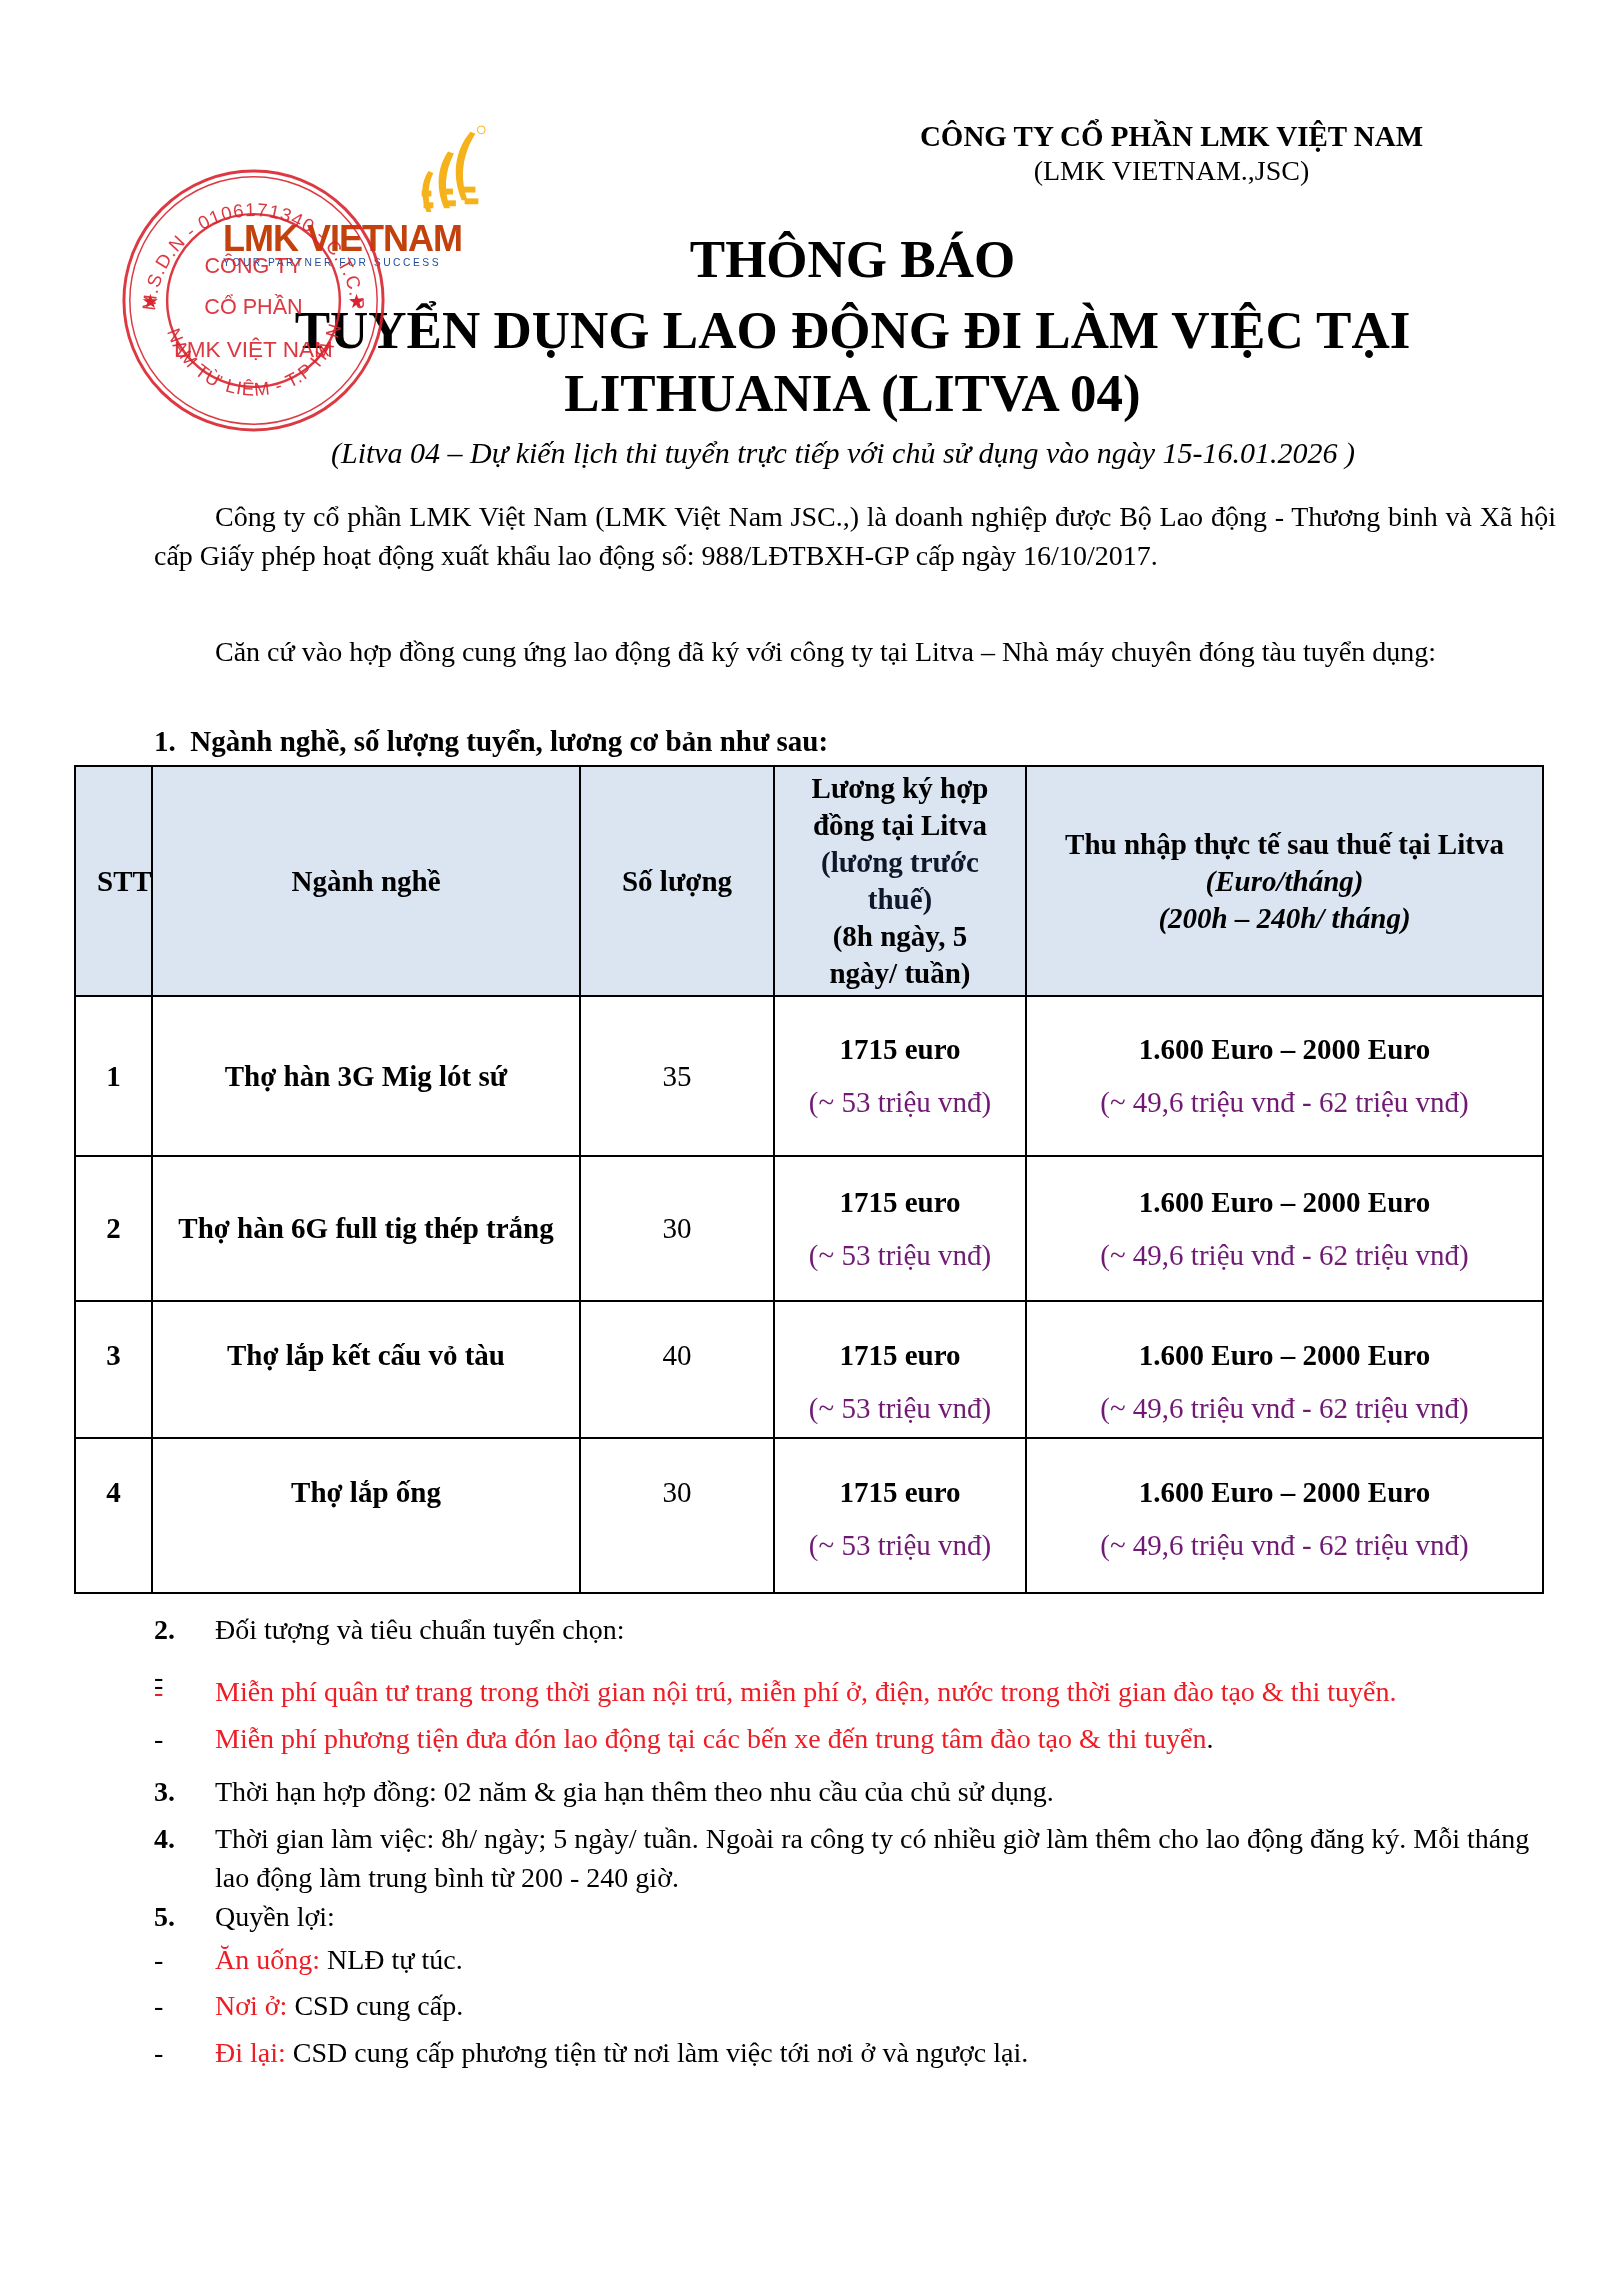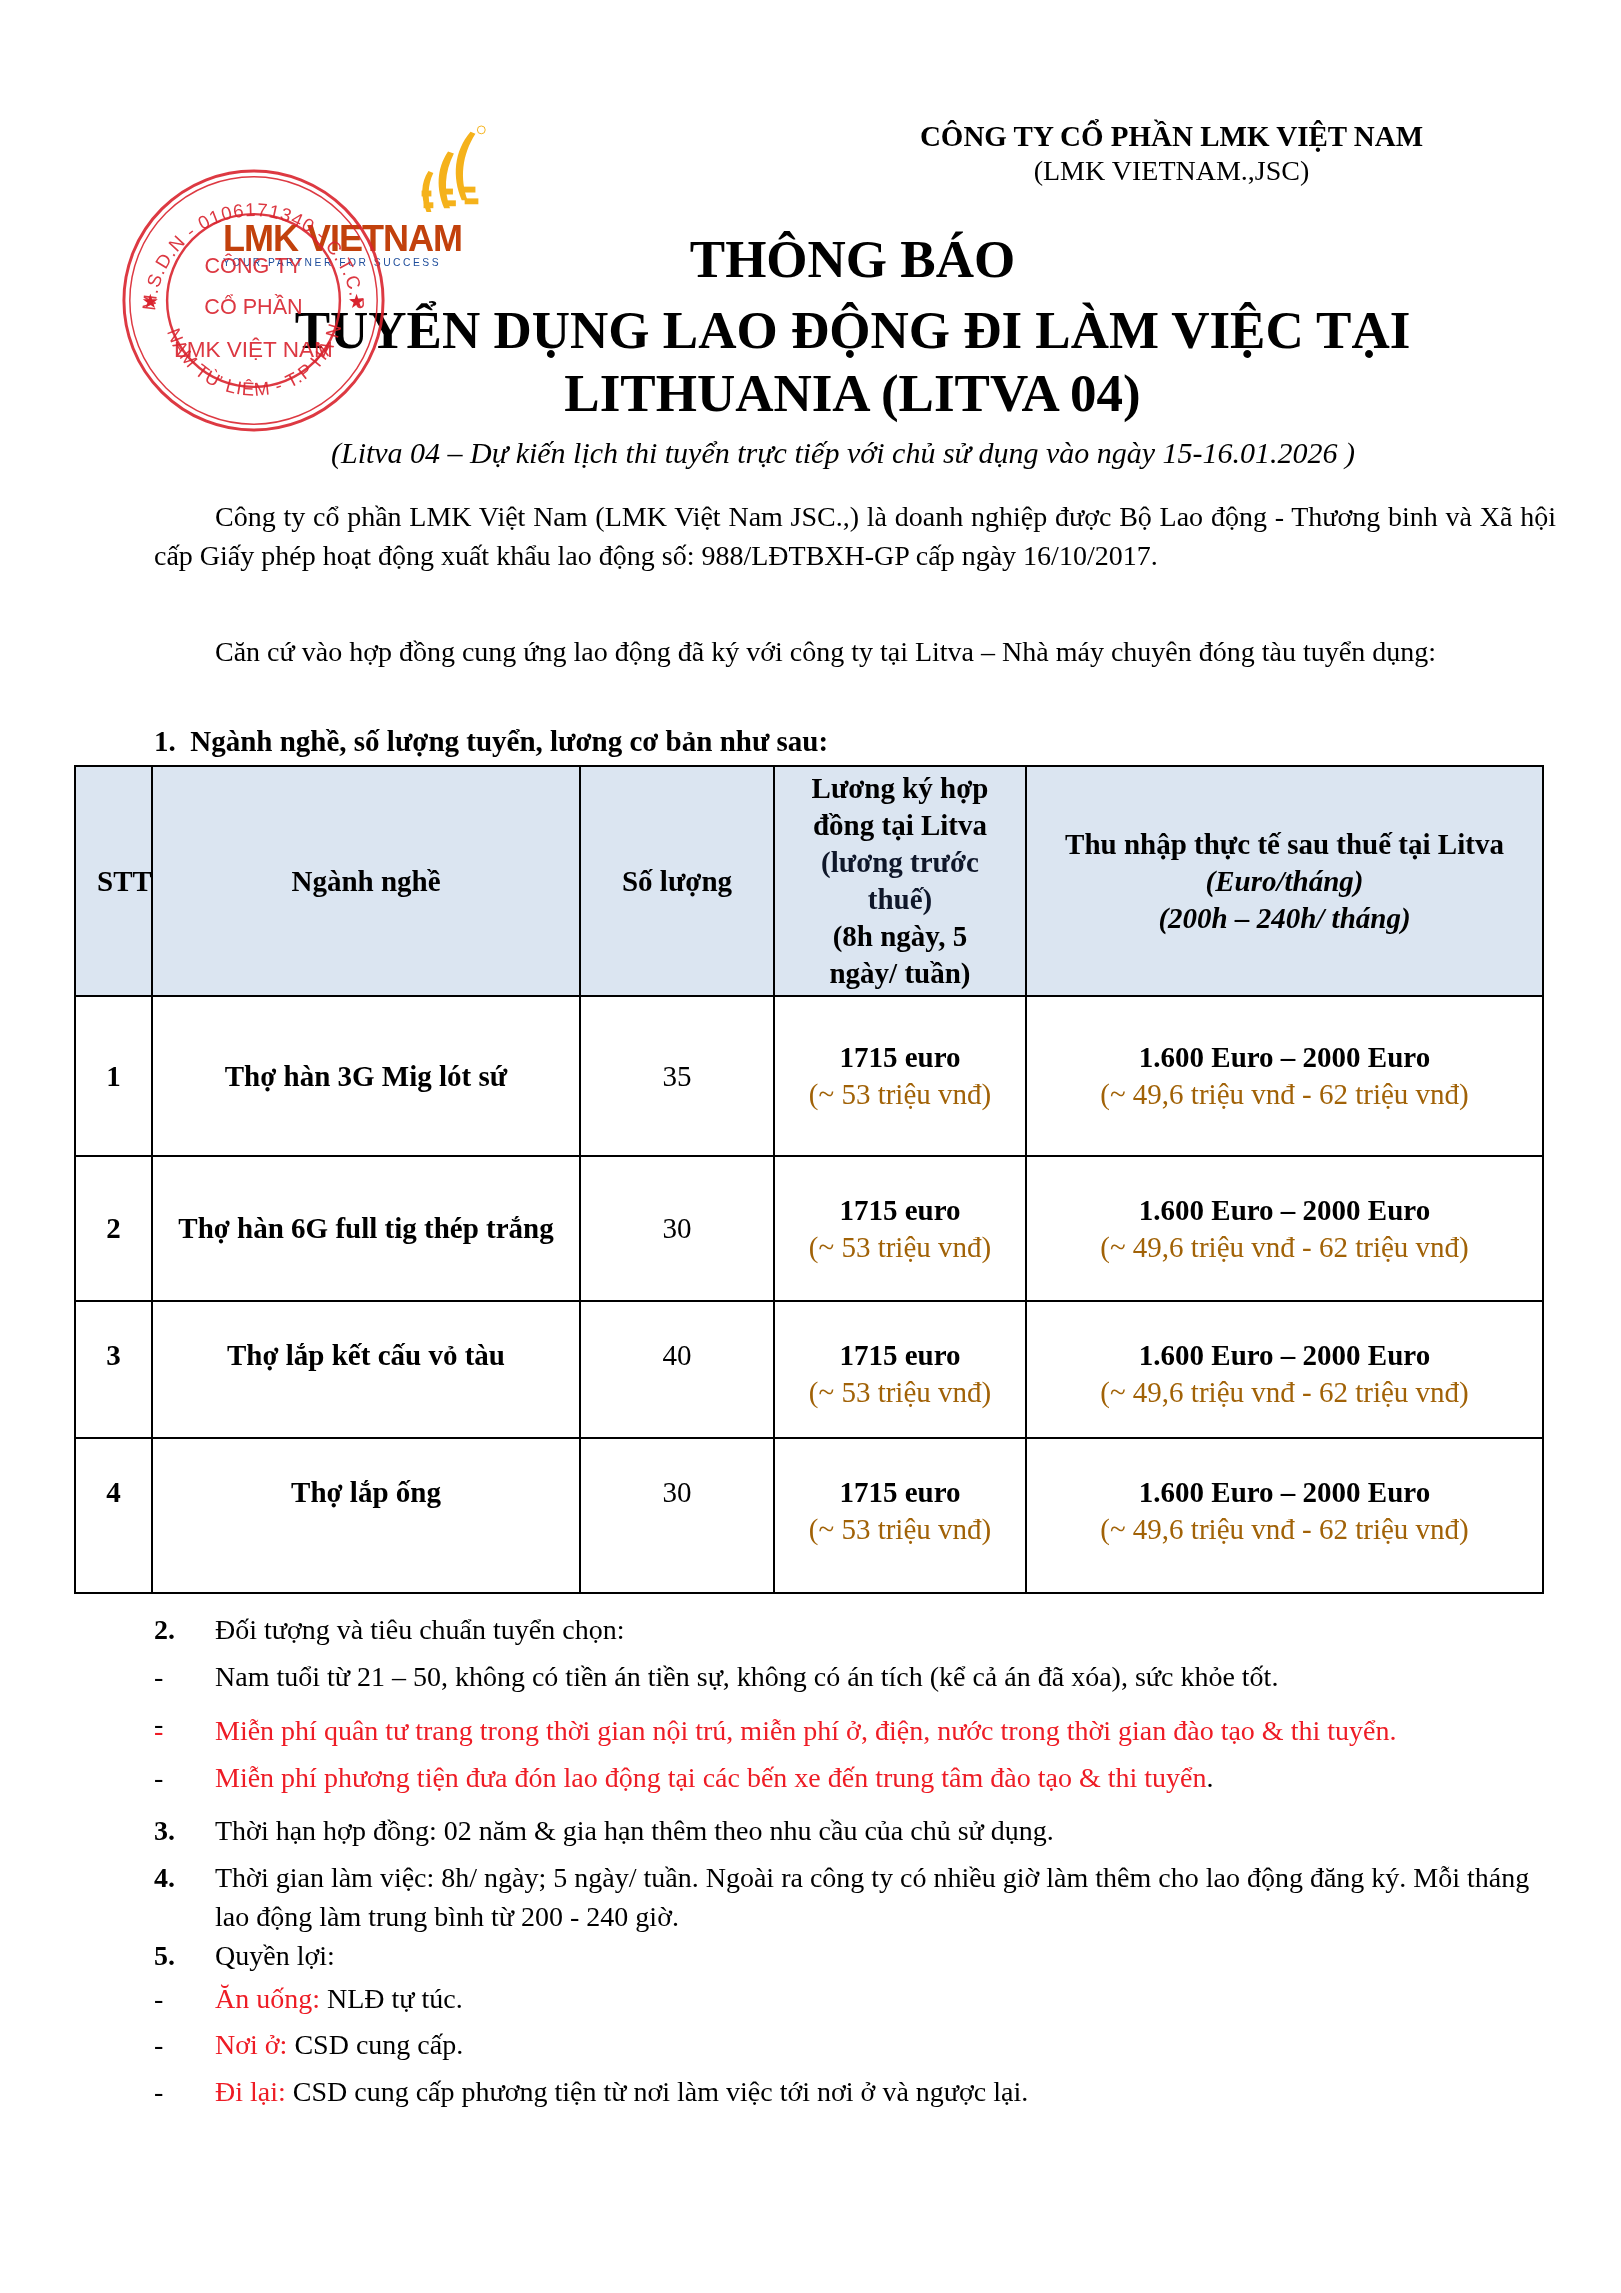--- a/index.html
+++ b/index.html
@@ -29,21 +29,21 @@
   table#jobs { position:absolute; left:74px; top:765px; width:1468px; border-collapse:collapse; table-layout:fixed; }
   #jobs th, #jobs td { border:2px solid #000; text-align:center; vertical-align:middle; font-size:29px; line-height:37px; padding:0 21px; }
   #jobs thead tr { height:230px; background:#dbe5f1; }
   #jobs th { font-weight:bold; }
   #jobs tbody tr.r1 { height:160px; }
   #jobs tbody tr.r2 { height:145px; }
   #jobs tbody tr.r3 { height:137px; }
   #jobs tbody tr.r4 { height:155px; }
   #jobs td.stt { font-weight:bold; }
   #jobs td.job { font-weight:bold; }
-  #jobs td .sub { display:block; font-weight:normal; color:#a16207; }
+  #jobs td .sub { display:block; font-weight:normal; color:#701a75;margin-top:16px; }
   #jobs td .main { display:block; font-weight:bold; }
   #jobs .top-align { vertical-align:top; padding-top:35px; }
 
   .list { left:154px; width:1392px; font-size:28px; line-height:39px; }
   .list .row { position:relative; padding-left:61px; }
   .list .num { position:absolute; left:0; font-weight:bold; }
   .list .dash { position:absolute; left:0; }
   .list .gap { height:7.8px; }
 
   #stamp { left:120px; top:167px; width:267px; height:267px; pointer-events:none; }
@@ -191,21 +191,20 @@
 </table>
 
 <div class="abs list" style="top:1610px;">
   <div class="row">
     <span class="num">2.</span>
     <span class="b">Đối tượng và tiêu chuẩn tuyển chọn</span><span>:</span>
   </div>
   <div class="gap"></div>
   <div class="row">
     <span class="dash">-</span>
-    <span>Nam tuổi từ 21 – 50, không có tiền án tiền sự, không có án tích (kể cả án đã xóa), sức khỏe tốt.</span>
   </div>
   <div class="gap"></div>
   <div class="row">
     <span class="dash">-</span>
   </div>
   <div class="gap"></div>
   <div class="row red">
     <span class="dash">-</span>
     <span>Miễn phí quân tư trang trong thời gian nội trú, miễn phí ở, điện, nước trong thời gian đào tạo &amp; thi tuyển.</span>
   </div>

